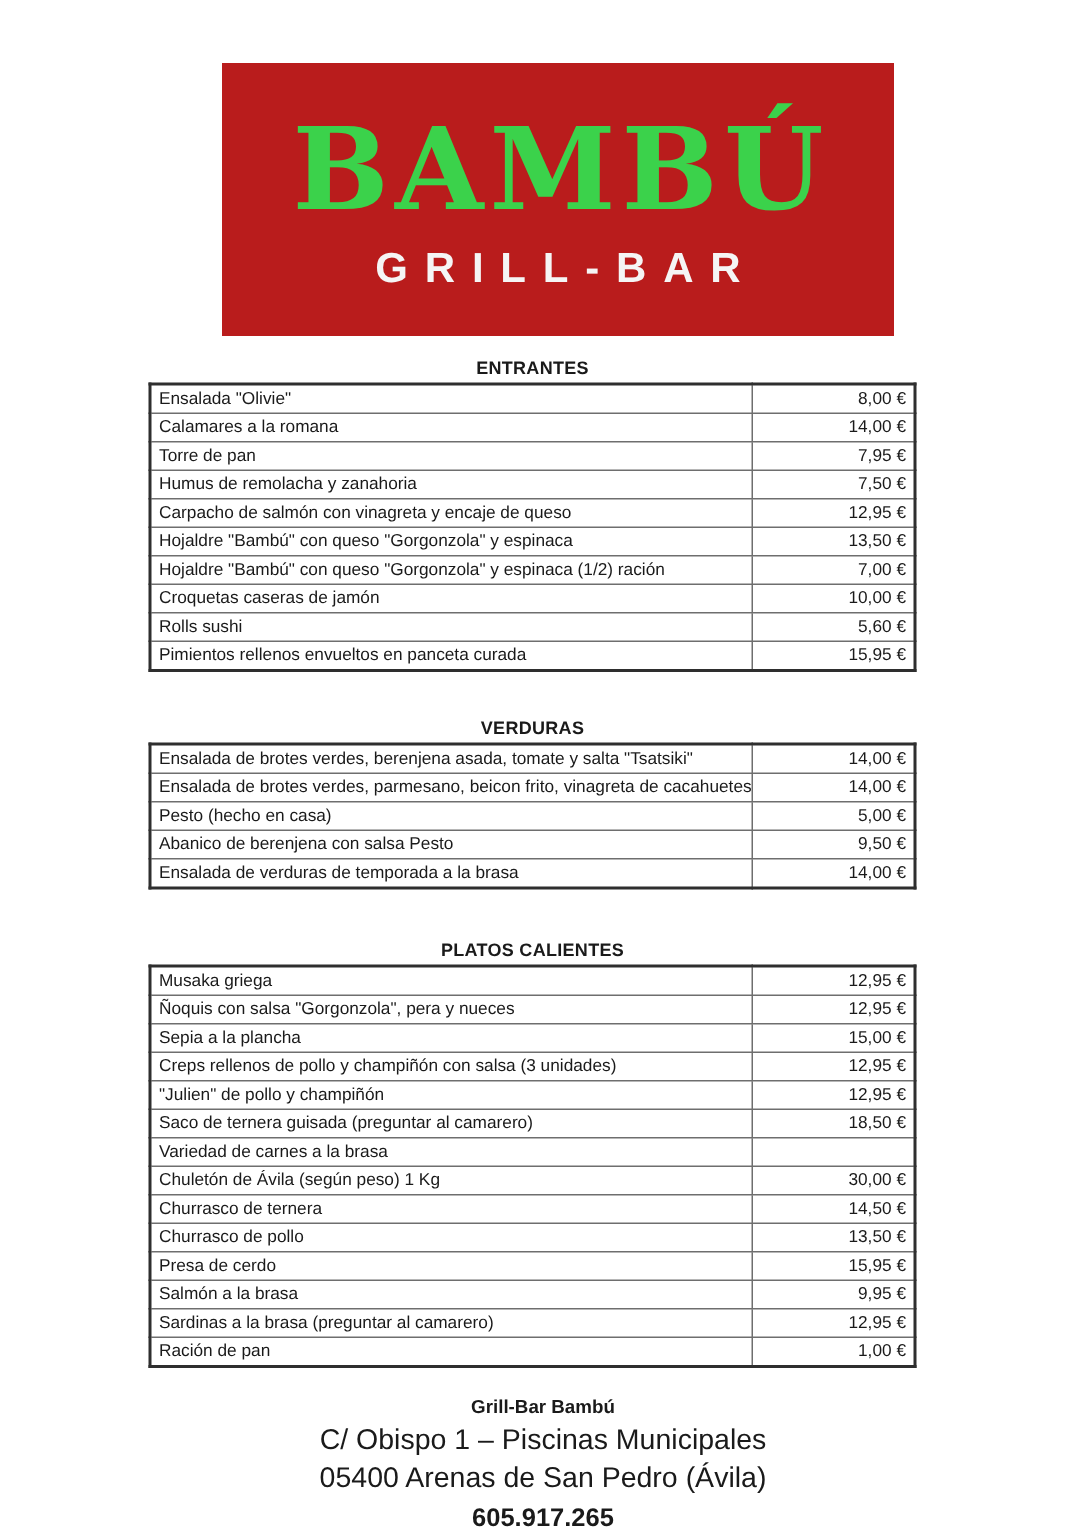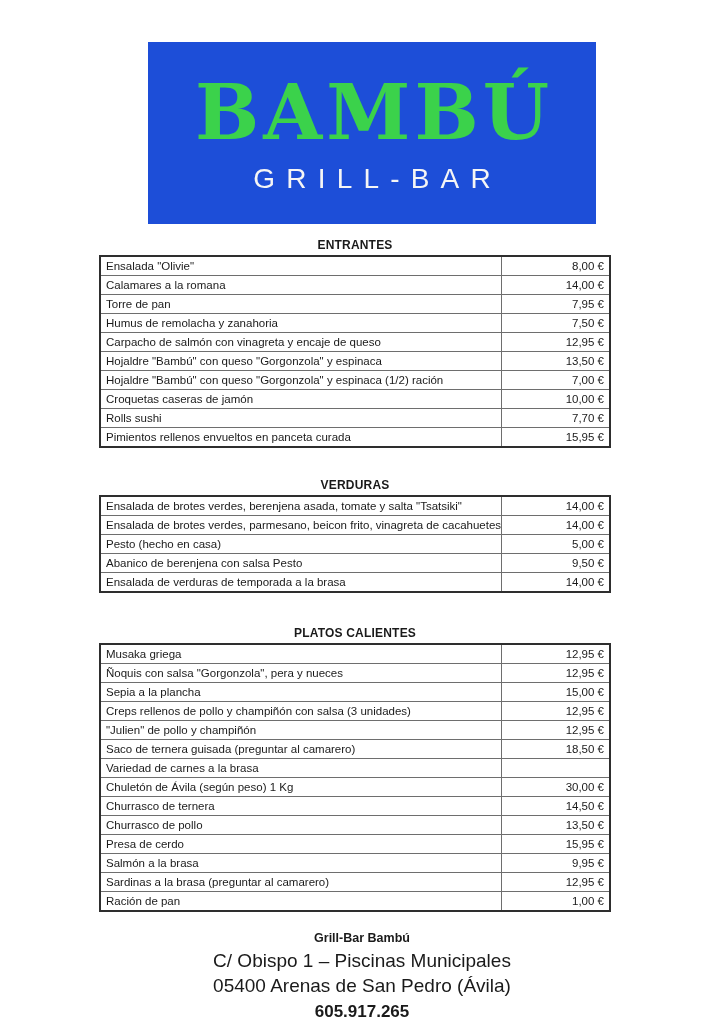--- a/index.html
+++ b/index.html
@@ -29,21 +29,21 @@
     font-family: "DejaVu Serif", serif;
     font-weight: 700;
     font-size: 76px;
     line-height: 1;
     letter-spacing: 4px;
     padding-left: 4px; 
   }
   .logo-subtitle {
     margin-top: 12px;
     font-size: 28px;
-    font-weight: 400;
+    font-weight: 700;
     letter-spacing: 0.40em;
     padding-left: 0.40em; 
   }
   
   .menu-section { margin-left: 99px; width: 512px; }
   .sec-0 { margin-top: 14px; }
   .sec-1 { margin-top: 30px; }
   .sec-2 { margin-top: 33px; }
   .section-title {
     margin: 0 0 3px 0;
@@ -78,21 +78,21 @@
   .footer { margin-top: 18px; text-align: center; }
   .f-name  { font-size: 12.5px; font-weight: 700; line-height: 1.4; text-align: center; }
   .f-line  { font-size: 19px; line-height: 1.35; }
   .f-phone { font-size: 17px; font-weight: 700; margin-top: 3px; }
 </style>
 </head>
 <body>
 
 <div class="page">
 
-  <header class="logo" style="background: #1d4ed8;">
+  <header class="logo" style="background: #b91c1c;">
     <div class="logo-title" style="color: rgb(59, 210, 75);">BAMBÚ</div>
     <div class="logo-subtitle" style="color: rgb(245, 245, 245);">GRILL-BAR</div>
   </header>
 
   <div id="sections">
       <section class="menu-section sec-0">
         <h2 class="section-title">ENTRANTES</h2>
         <table class="menu-table">
           <tbody>
             <tr>
@@ -122,21 +122,21 @@
             <tr>
               <td class="item-name">Hojaldre "Bambú" con queso "Gorgonzola" y espinaca (1/2) ración</td>
               <td class="item-price">7,00 €</td>
             </tr>
             <tr>
               <td class="item-name">Croquetas caseras de jamón</td>
               <td class="item-price">10,00 €</td>
             </tr>
             <tr>
               <td class="item-name">Rolls sushi</td>
-              <td class="item-price">7,70 €</td>
+              <td class="item-price">5,60 €</td>
             </tr>
             <tr>
               <td class="item-name">Pimientos rellenos envueltos en panceta curada</td>
               <td class="item-price">15,95 €</td>
             </tr>
           </tbody>
         </table>
       </section>
       <section class="menu-section sec-1">
         <h2 class="section-title">VERDURAS</h2>

